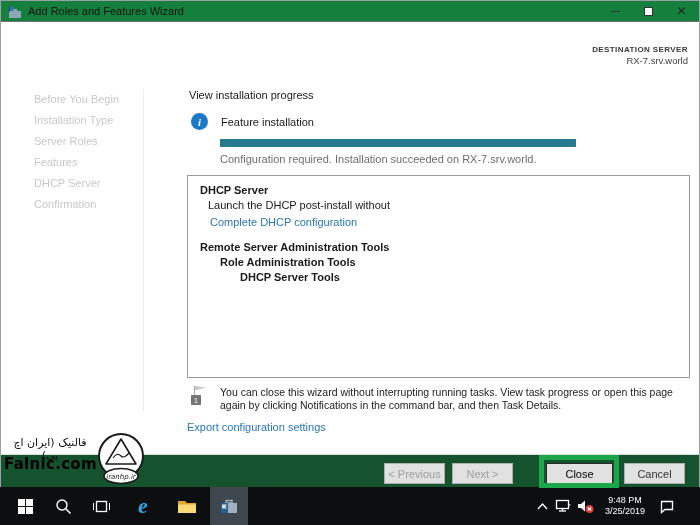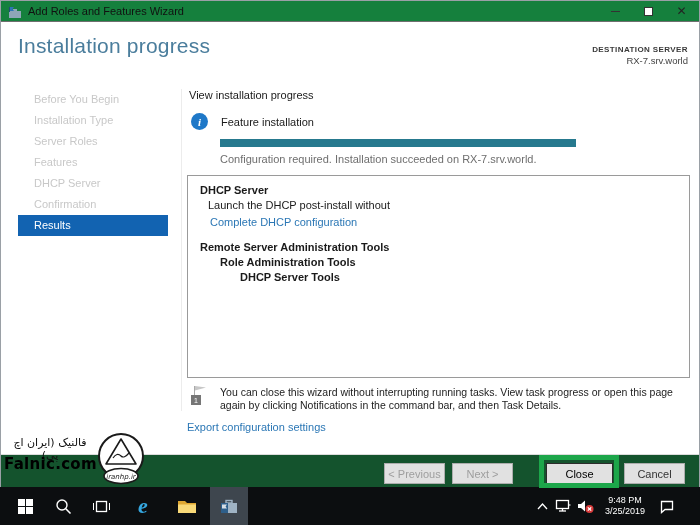--- a/index.html
+++ b/index.html
@@ -26,21 +26,21 @@
 
   
   .header { position:absolute; top:22px; left:0; right:0; height:58px; background:#fff; }
   .page-title { position:absolute; left:17px; top:11px; margin:0; font-size:21px; font-weight:400;
                 color:#4a7d9c; letter-spacing:.2px; }
   .dest { position:absolute; right:11px; top:21px; text-align:right; line-height:11px; }
   .dest-label { font-size:8px; font-weight:bold; color:#3a3a3a; letter-spacing:.4px; }
   .dest-server { font-size:9.5px; color:#444; }
 
   
-  .sidebar { position:absolute; top:88px; left:0; width:181px; bottom:75px; border-right:1px solid #ececec; }
+  .sidebar { position:absolute; top:88px; left:0; width:143px; bottom:75px; border-right:1px solid #ececec; }
   .step { font-size:11px; color:#c8c8c8; padding:4px 0 4px 33px; height:21px; cursor:default; }
   .step.active { background:#1263b1; color:#fff; margin-left:17px; margin-right:13px; padding-left:16px; }
 
   
   .content { position:absolute; left:186px; top:86px; right:9px; height:367px; }
   .view-label { position:absolute; left:2px; top:2px; font-size:11px; color:#1a1a1a; }
   .feature-row { position:absolute; left:4px; top:26px; display:flex; align-items:center; }
   .info-icon { width:17px; height:17px; border-radius:50%; background:#1e78c8; color:#fff;
                font-size:11px; font-weight:bold; display:flex; align-items:center; justify-content:center;
                font-family:"Liberation Serif", serif; font-style:italic; }
@@ -127,35 +127,33 @@
           <span class="min-glyph"></span>
         </span>
       <span class="ctrl">
           <span class="restore-glyph"></span>
         </span>
       <span class="ctrl close-glyph">✕</span>
     </div>
   </div>
 
   <div class="header">
-    <h1 class="page-title">Installation progress</h1>
     <div class="dest">
       <div class="dest-label">DESTINATION SERVER</div>
       <div class="dest-server">RX-7.srv.world</div>
     </div>
   </div>
 
   <nav class="sidebar">
       <div class="step disabled">Before You Begin</div>
       <div class="step disabled">Installation Type</div>
       <div class="step disabled">Server Roles</div>
       <div class="step disabled">Features</div>
       <div class="step disabled">DHCP Server</div>
       <div class="step disabled">Confirmation</div>
-      <div class="step active">Results</div>
     </nav>
 
   <div class="content">
     <div class="view-label">View installation progress</div>
 
     <div class="feature-row">
       <span class="info-icon">i</span>
       <span class="feature-label">Feature installation</span>
     </div>
     <div class="progress-bar"></div>

